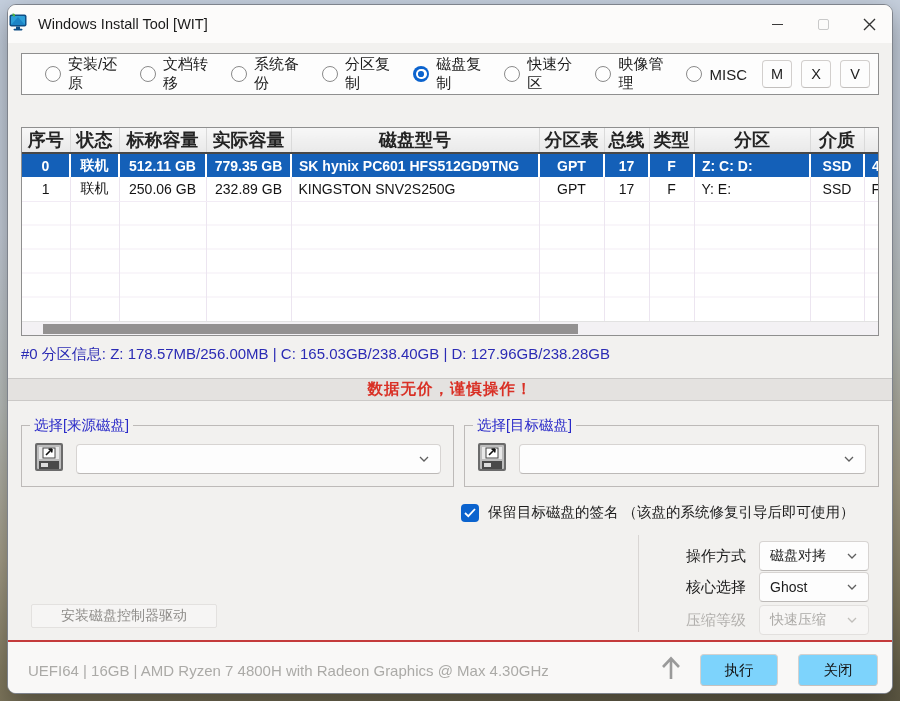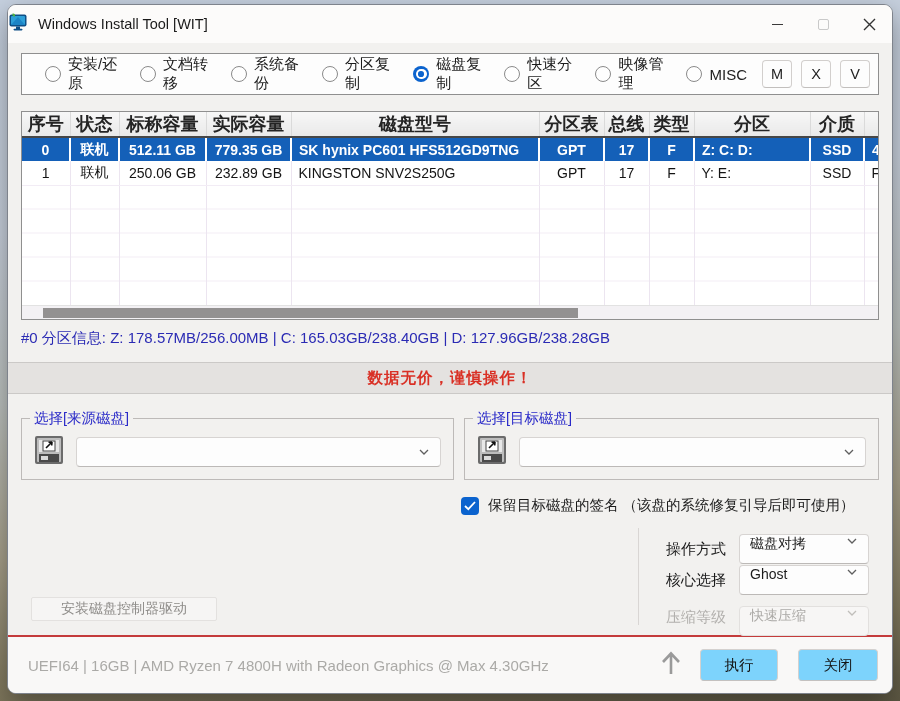--- a/index.html
+++ b/index.html
@@ -17,21 +17,21 @@
     display:flex; flex-direction:column; overflow:hidden;
   }
   
   .titlebar { flex:0 0 38px; background:#fcfbfa; display:flex; align-items:center; }
   .app-title { font-size:14.5px; color:#1b1b1b; margin-left:10px; }
   .caption { margin-left:auto; display:flex; height:100%; }
   .cap-btn { width:46px; height:100%; display:flex; align-items:center; justify-content:center; }
   .min-glyph { width:11px; height:0; border-top:1.6px solid #3a3a3a; }
   .max-glyph { width:11px; height:11px; border:1.4px solid #c9c9c9; border-radius:2px; }
   
-  .toolbar { flex:0 0 42px; margin:10px 13px 0; background:#fdfdfd; border:1px solid #8f8f8f;
+  .toolbar { flex:0 0 42px; margin:10px 13px 16px; background:#fdfdfd; border:1px solid #8f8f8f;
     display:flex; align-items:center; padding:0 8px 0 23px; gap:15px; }
   .radio-item { display:flex; align-items:center; gap:7px; font-size:15px; color:#1c1c1c; cursor:default; }
   .radio { width:16px; height:16px; border-radius:50%; border:1.6px solid #8a8a8a; background:#fefefe; position:relative; flex:0 0 auto; }
   .radio.checked { border:none; background:#0b63ce; }
   .radio.checked::before { content:""; position:absolute; inset:2.6px; background:#fff; border-radius:50%; }
   .radio.checked::after  { content:""; position:absolute; inset:5.2px; background:#0b63ce; border-radius:50%; }
   .tb-buttons { margin-left:auto; display:flex; gap:9px; }
   .tb-btn { width:30px; height:28px; border:1px solid #d2cfcd; border-bottom-color:#c2bfbd; border-radius:4px;
     background:#fdfdfd; font-size:14.5px; color:#222; display:flex; align-items:center; justify-content:center; }
   
@@ -65,24 +65,24 @@
   .chev { margin-left:auto; width:12px; height:12px; flex:0 0 auto; }
   .chev svg { display:block; }
   
   .checkbox-row { margin:16px 13px 0 453px; display:flex; align-items:center; gap:9px; font-size:14.5px; color:#1b1b1b; }
   .checkbox { width:18px; height:18px; border-radius:4px; background:#0b63ce; display:flex; align-items:center; justify-content:center; flex:0 0 auto; }
   
   .lower { position:relative; flex:0 0 112px; margin-top:6px; }
   .v-divider { position:absolute; left:630px; top:7px; height:97px; width:1px; background:#d9d6d4; }
   .opt-row { position:absolute; right:23px; display:flex; align-items:center; gap:13px; }
   .opt-row .olabel { font-size:15px; color:#1b1b1b; }
-  .opt-combo { width:130px; height:30px; background:#fdfdfd; border:1px solid #d7d4d2; border-bottom-color:#bcb9b7;
-    border-radius:4px; display:flex; align-items:flex-start; padding:0 10px; font-size:14px; color:#1c1c1c; }
+  .opt-combo { width:110px; height:30px; background:#fdfdfd; border:1px solid #d7d4d2; border-bottom-color:#bcb9b7;
+    border-radius:4px; display:flex; align-items:center; padding:0 10px; font-size:14px; color:#1c1c1c; }
   .opt-row.disabled .olabel { color:#b2b0ad; }
-  .opt-row.disabled .opt-combo { background:#f7f6f5; color:#aba9a6; border-color:#e2e0de;margin-top:8px; }
+  .opt-row.disabled .opt-combo { background:#f7f6f5; color:#aba9a6; border-color:#e2e0de; }
   .driver-btn { position:absolute; left:23px; top:76px; width:186px; height:24px; background:#f6f5f4;
     border:1px solid #e3e1df; border-radius:2px; font-size:14px; color:#8f8d8a;
     display:flex; align-items:center; justify-content:center; }
   
   .statusbar { margin-top:auto; flex:0 0 58px; border-top:2px solid #c43b3b; background:#f9f8f7;
     display:flex; align-items:center; padding:0 14px 0 20px; }
   .status-text { font-size:15px; color:#abaaa7; white-space:nowrap; overflow:hidden; flex:1; }
   .up-arrow { margin-right:16px; flex:0 0 auto; }
   .action-btn { height:32px; border:1px solid #d4d1cf; border-bottom-color:#c4c1bf; border-radius:4px; background:#7dd3fc;
     font-size:14.5px; color:#141414; display:flex; align-items:center; justify-content:center; }

